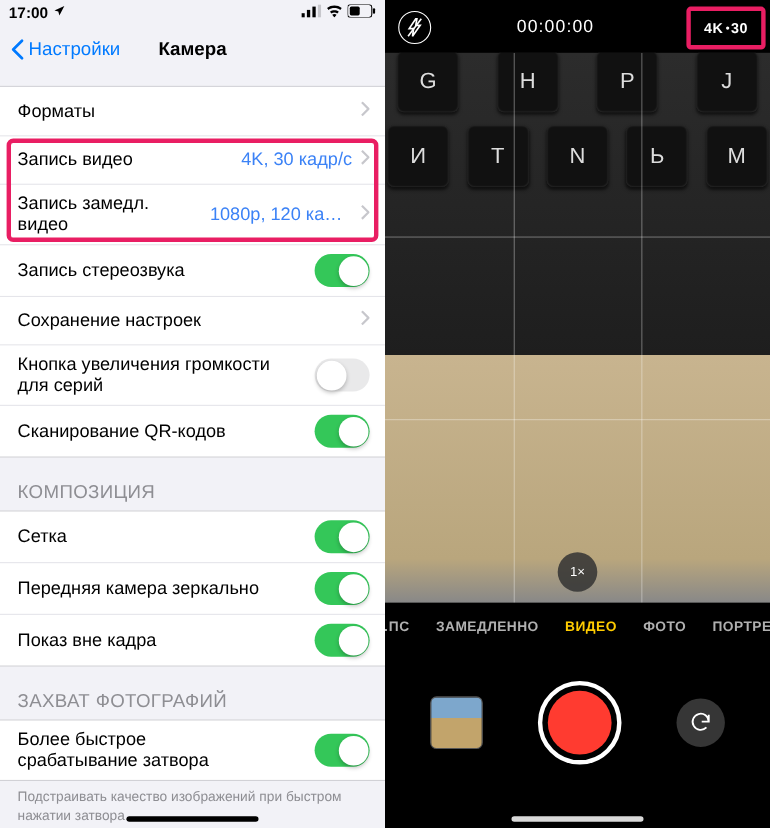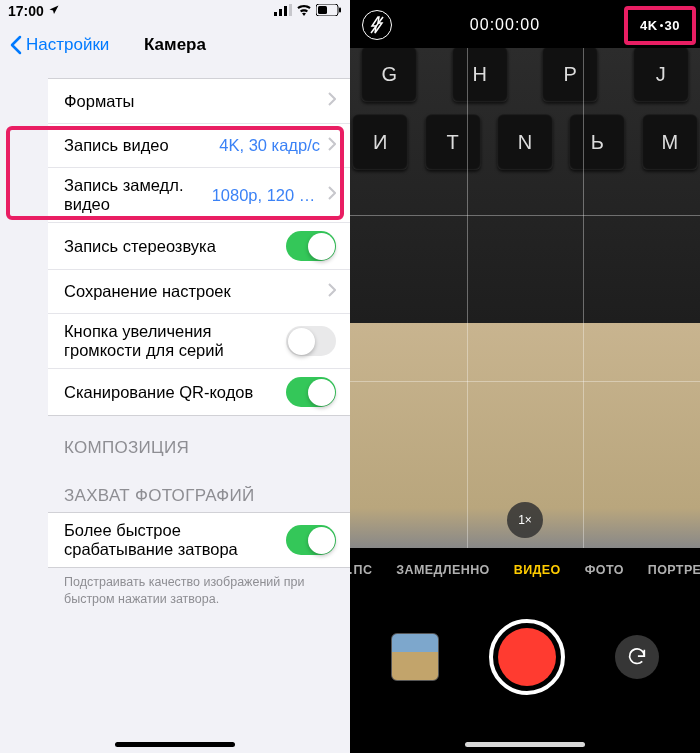--- a/index.html
+++ b/index.html
@@ -6,21 +6,21 @@
   body { width: 700px; height: 753px; display: flex; background: #111; overflow: hidden; }
   
   .phone-left { width: 350px; height: 753px; background: #f2f2f7; display: flex; flex-direction: column; position: relative; }
   .status-bar { height: 22px; display: flex; justify-content: space-between; align-items: center; padding: 0 8px; font-size: 14px; font-weight: 600; background: #f2f2f7; }
   .status-time { display: flex; align-items: center; gap: 4px; }
   .status-right { display: flex; align-items: center; gap: 4px; }
   .nav-bar { height: 46px; display: flex; align-items: center; padding: 0 10px; background: #f2f2f7; position: relative; }
   .back { display: flex; align-items: center; color: #007aff; font-size: 17px; }
   .back svg { margin-right: 4px; }
   .nav-title { position: absolute; left: 0; right: 0; text-align: center; font-size: 17px; font-weight: 600; pointer-events: none; }
-  .content { flex: 1; overflow: hidden; margin-left: 48px; }
+  .content { flex: 1; overflow: hidden; }
   .group { background: #fff; border-top: 0.5px solid #d1d1d6; border-bottom: 0.5px solid #d1d1d6; }
   .row { min-height: 44px; display: flex; align-items: center; padding: 8px 14px 8px 16px; border-top: 0.5px solid #e5e5ea; position: relative; }
   .group .row:first-child { border-top: none; }
   .row-label { flex: 0 1 auto; font-size: 16.5px; color: #000; }
   .row-spring { flex: 1; }
   .row-value { font-size: 16.5px; color: #3b82f6; max-width: 150px; white-space: nowrap; overflow: hidden; text-overflow: ellipsis; margin-left: 6px; }
   .chevron { margin-left: 8px; flex: 0 0 auto; }
   .toggle { width: 50px; height: 30px; border-radius: 15px; position: relative; flex: 0 0 auto; }
   .toggle .knob { width: 27px; height: 27px; background: #fff; border-radius: 50%; position: absolute; top: 1.5px; box-shadow: 0 2px 4px rgba(0,0,0,0.25); }
   .toggle.on { background: #34c759; }
@@ -161,20 +161,43 @@
       <div class="row">
         <span class="row-label">Сканирование QR-кодов</span>
         <span class="row-spring"></span>
         <div class="toggle on">
             <div class="knob"></div>
           </div>
       </div>
     </div>
 
     <div class="section-header">Композиция</div>
+    <div class="group">
+      <div class="row">
+        <span class="row-label">Сетка</span>
+        <span class="row-spring"></span>
+        <div class="toggle on">
+            <div class="knob"></div>
+          </div>
+      </div>
+      <div class="row">
+        <span class="row-label">Передняя камера зеркально</span>
+        <span class="row-spring"></span>
+        <div class="toggle on">
+            <div class="knob"></div>
+          </div>
+      </div>
+      <div class="row">
+        <span class="row-label">Показ вне кадра</span>
+        <span class="row-spring"></span>
+        <div class="toggle on">
+            <div class="knob"></div>
+          </div>
+      </div>
+    </div>
 
     <div class="section-header">Захват фотографий</div>
     <div class="group">
       <div class="row">
         <span class="row-label" style="max-width:230px">Более быстрое срабатывание затвора</span>
         <span class="row-spring"></span>
         <div class="toggle on">
             <div class="knob"></div>
           </div>
       </div>

